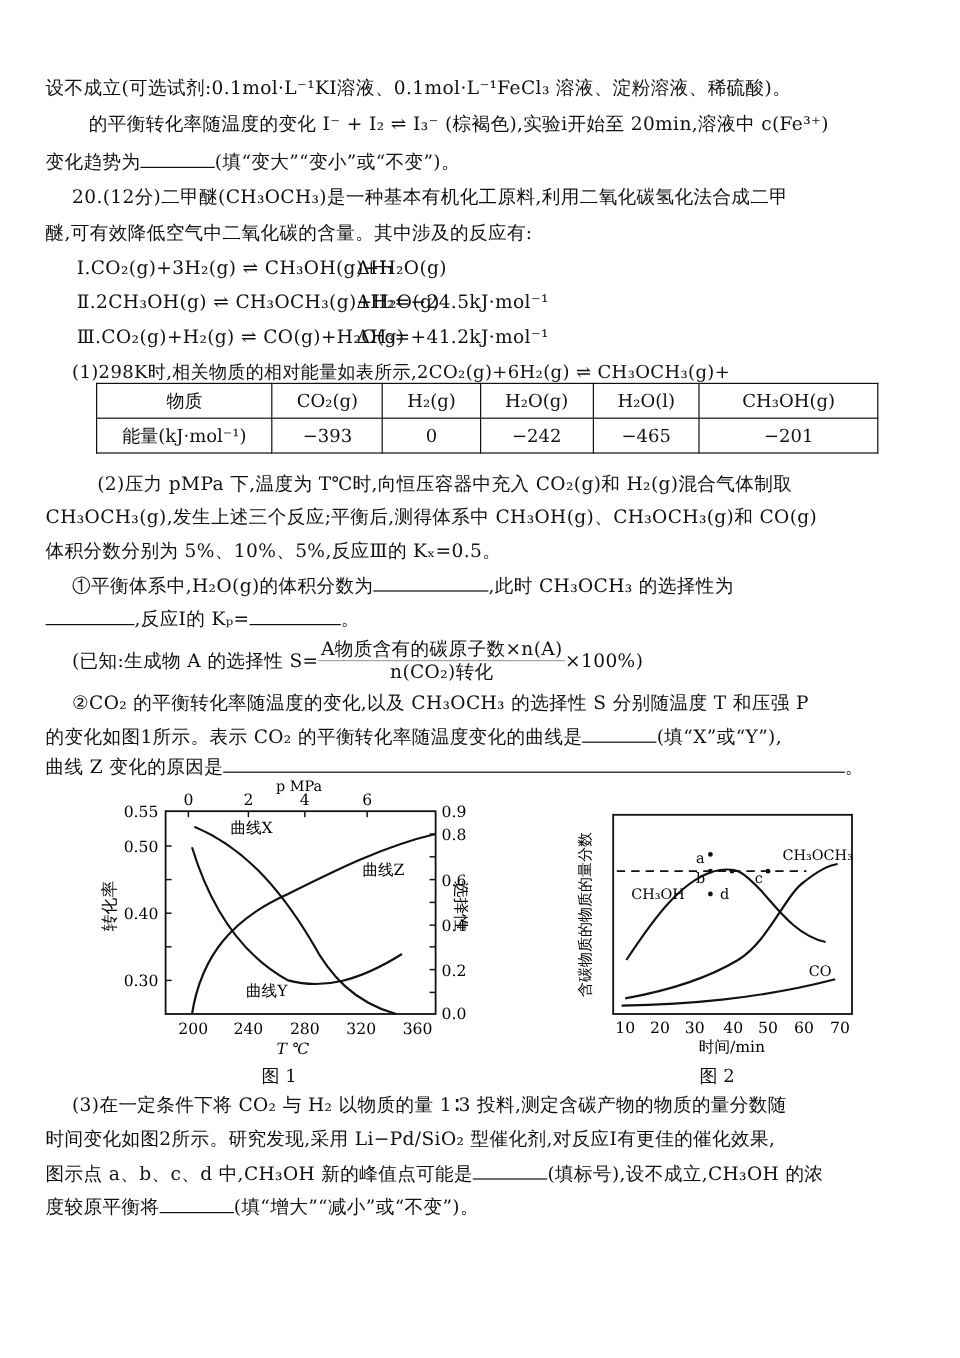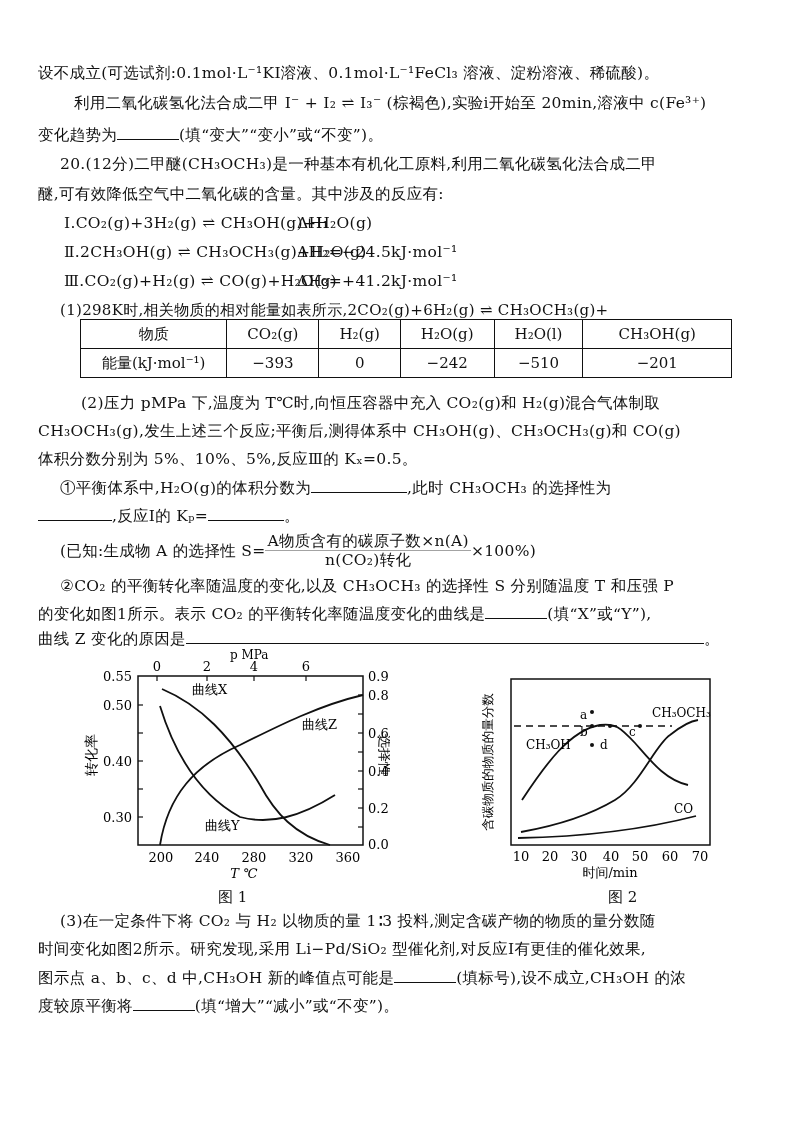--- a/index.html
+++ b/index.html
@@ -13,21 +13,21 @@
   .caption { position:absolute; font-size:15px; }
   svg text { font-family:"DejaVu Serif","Liberation Serif",serif; }
   .frac { display:inline-block; vertical-align:middle; text-align:center; }
   .frac .num { display:block; border-bottom:1px solid #a3a3a3; padding:0 2px; }
   .frac .den { display:block; padding:0 2px; }
 </style>
 </head>
 <body>
 
 <div class="line" style="left:38px;top:63px;">设不成立(可选试剂:0.1mol·L⁻¹KI溶液、0.1mol·L⁻¹FeCl₃ 溶液、淀粉溶液、稀硫酸)。</div>
-<div class="line" style="left:74px;top:93px;">利用二氧化碳氢化法合成二甲 I⁻ + I₂ ⇌ I₃⁻ (棕褐色),实验ⅰ开始至 20min,溶液中 c(Fe³⁺)</div>
+<div class="line" style="left:74px;top:93px;">的平衡转化率随温度的变化 I⁻ + I₂ ⇌ I₃⁻ (棕褐色),实验ⅰ开始至 20min,溶液中 c(Fe³⁺)</div>
 <div class="line" style="left:38px;top:124px;">
   <span>变化趋势为</span><span class="blank" style="width:62px"></span><span>(填“变大”“变小”或“不变”)。</span>
 </div>
 <div class="line" style="left:60px;top:154px;">20.(12分)二甲醚(CH₃OCH₃)是一种基本有机化工原料,利用二氧化碳氢化法合成二甲</div>
 <div class="line" style="left:38px;top:184px;">醚,可有效降低空气中二氧化碳的含量。其中涉及的反应有:</div>
 
 <div class="line" style="left:64px;top:213px;">Ⅰ.CO₂(g)+3H₂(g) ⇌ CH₃OH(g)+H₂O(g)</div>
 <div class="line" style="left:297px;top:213px;">ΔH₁</div>
 <div class="line" style="left:64px;top:242px;">Ⅱ.2CH₃OH(g) ⇌ CH₃OCH₃(g)+H₂O(g)</div>
 <div class="line" style="left:297px;top:242px;">ΔH₂=−24.5kJ·mol⁻¹</div>
@@ -46,21 +46,21 @@
     <td>H₂(g)</td>
     <td>H₂O(g)</td>
     <td>H₂O(l)</td>
     <td style="width:150px">CH₃OH(g)</td>
   </tr>
   <tr>
     <td>能量(kJ·mol⁻¹)</td>
     <td>−393</td>
     <td>0</td>
     <td>−242</td>
-    <td>−510</td>
+    <td>−465</td>
     <td>−201</td>
   </tr>
 </tbody>
   </table>
 
 <div class="line" style="left:60px;top:393px;margin-left:21px;">(2)压力 pMPa 下,温度为 T℃时,向恒压容器中充入 CO₂(g)和 H₂(g)混合气体制取</div>
 <div class="line" style="left:38px;top:421px;">CH₃OCH₃(g),发生上述三个反应;平衡后,测得体系中 CH₃OH(g)、CH₃OCH₃(g)和 CO(g)</div>
 <div class="line" style="left:38px;top:449px;">体积分数分别为 5%、10%、5%,反应Ⅲ的 Kₓ=0.5。</div>
 <div class="line" style="left:60px;top:477px;">
   <span>①平衡体系中,H₂O(g)的体积分数为</span><span class="blank" style="width:96px"></span><span>,此时 CH₃OCH₃ 的选择性为</span>
@@ -165,21 +165,21 @@
   <circle cx="170" cy="81" r="2" fill="#111"></circle>
   <circle cx="122" cy="100" r="2" fill="#111"></circle>
   <text x="110" y="74" font-size="12">a</text>
   <text x="110" y="91" font-size="12">b</text>
   <text x="159" y="91" font-size="12">c</text>
   <text x="130" y="104" font-size="12">d</text>
   <text x="56" y="104" font-size="12">CH₃OH</text>
   <text x="182" y="72" font-size="12">CH₃OCH₃</text>
   <text x="204" y="168" font-size="12">CO</text>
 </svg>
-<div class="caption" style="left:608px;top:888px;text-align:center;">图 2</div>
+<div class="caption" style="left:583px;top:888px;text-align:center;">图 2</div>
 
 <div class="line" style="left:60px;top:911px;">(3)在一定条件下将 CO₂ 与 H₂ 以物质的量 1∶3 投料,测定含碳产物的物质的量分数随</div>
 <div class="line" style="left:38px;top:939px;">时间变化如图2所示。研究发现,采用 Li−Pd/SiO₂ 型催化剂,对反应Ⅰ有更佳的催化效果,</div>
 <div class="line" style="left:38px;top:967px;">
   <span>图示点 a、b、c、d 中,CH₃OH 新的峰值点可能是</span><span class="blank" style="width:62px"></span><span>(填标号),设不成立,CH₃OH 的浓</span>
 </div>
 <div class="line" style="left:38px;top:995px;">
   <span>度较原平衡将</span><span class="blank" style="width:62px"></span><span>(填“增大”“减小”或“不变”)。</span>
 </div>
 

